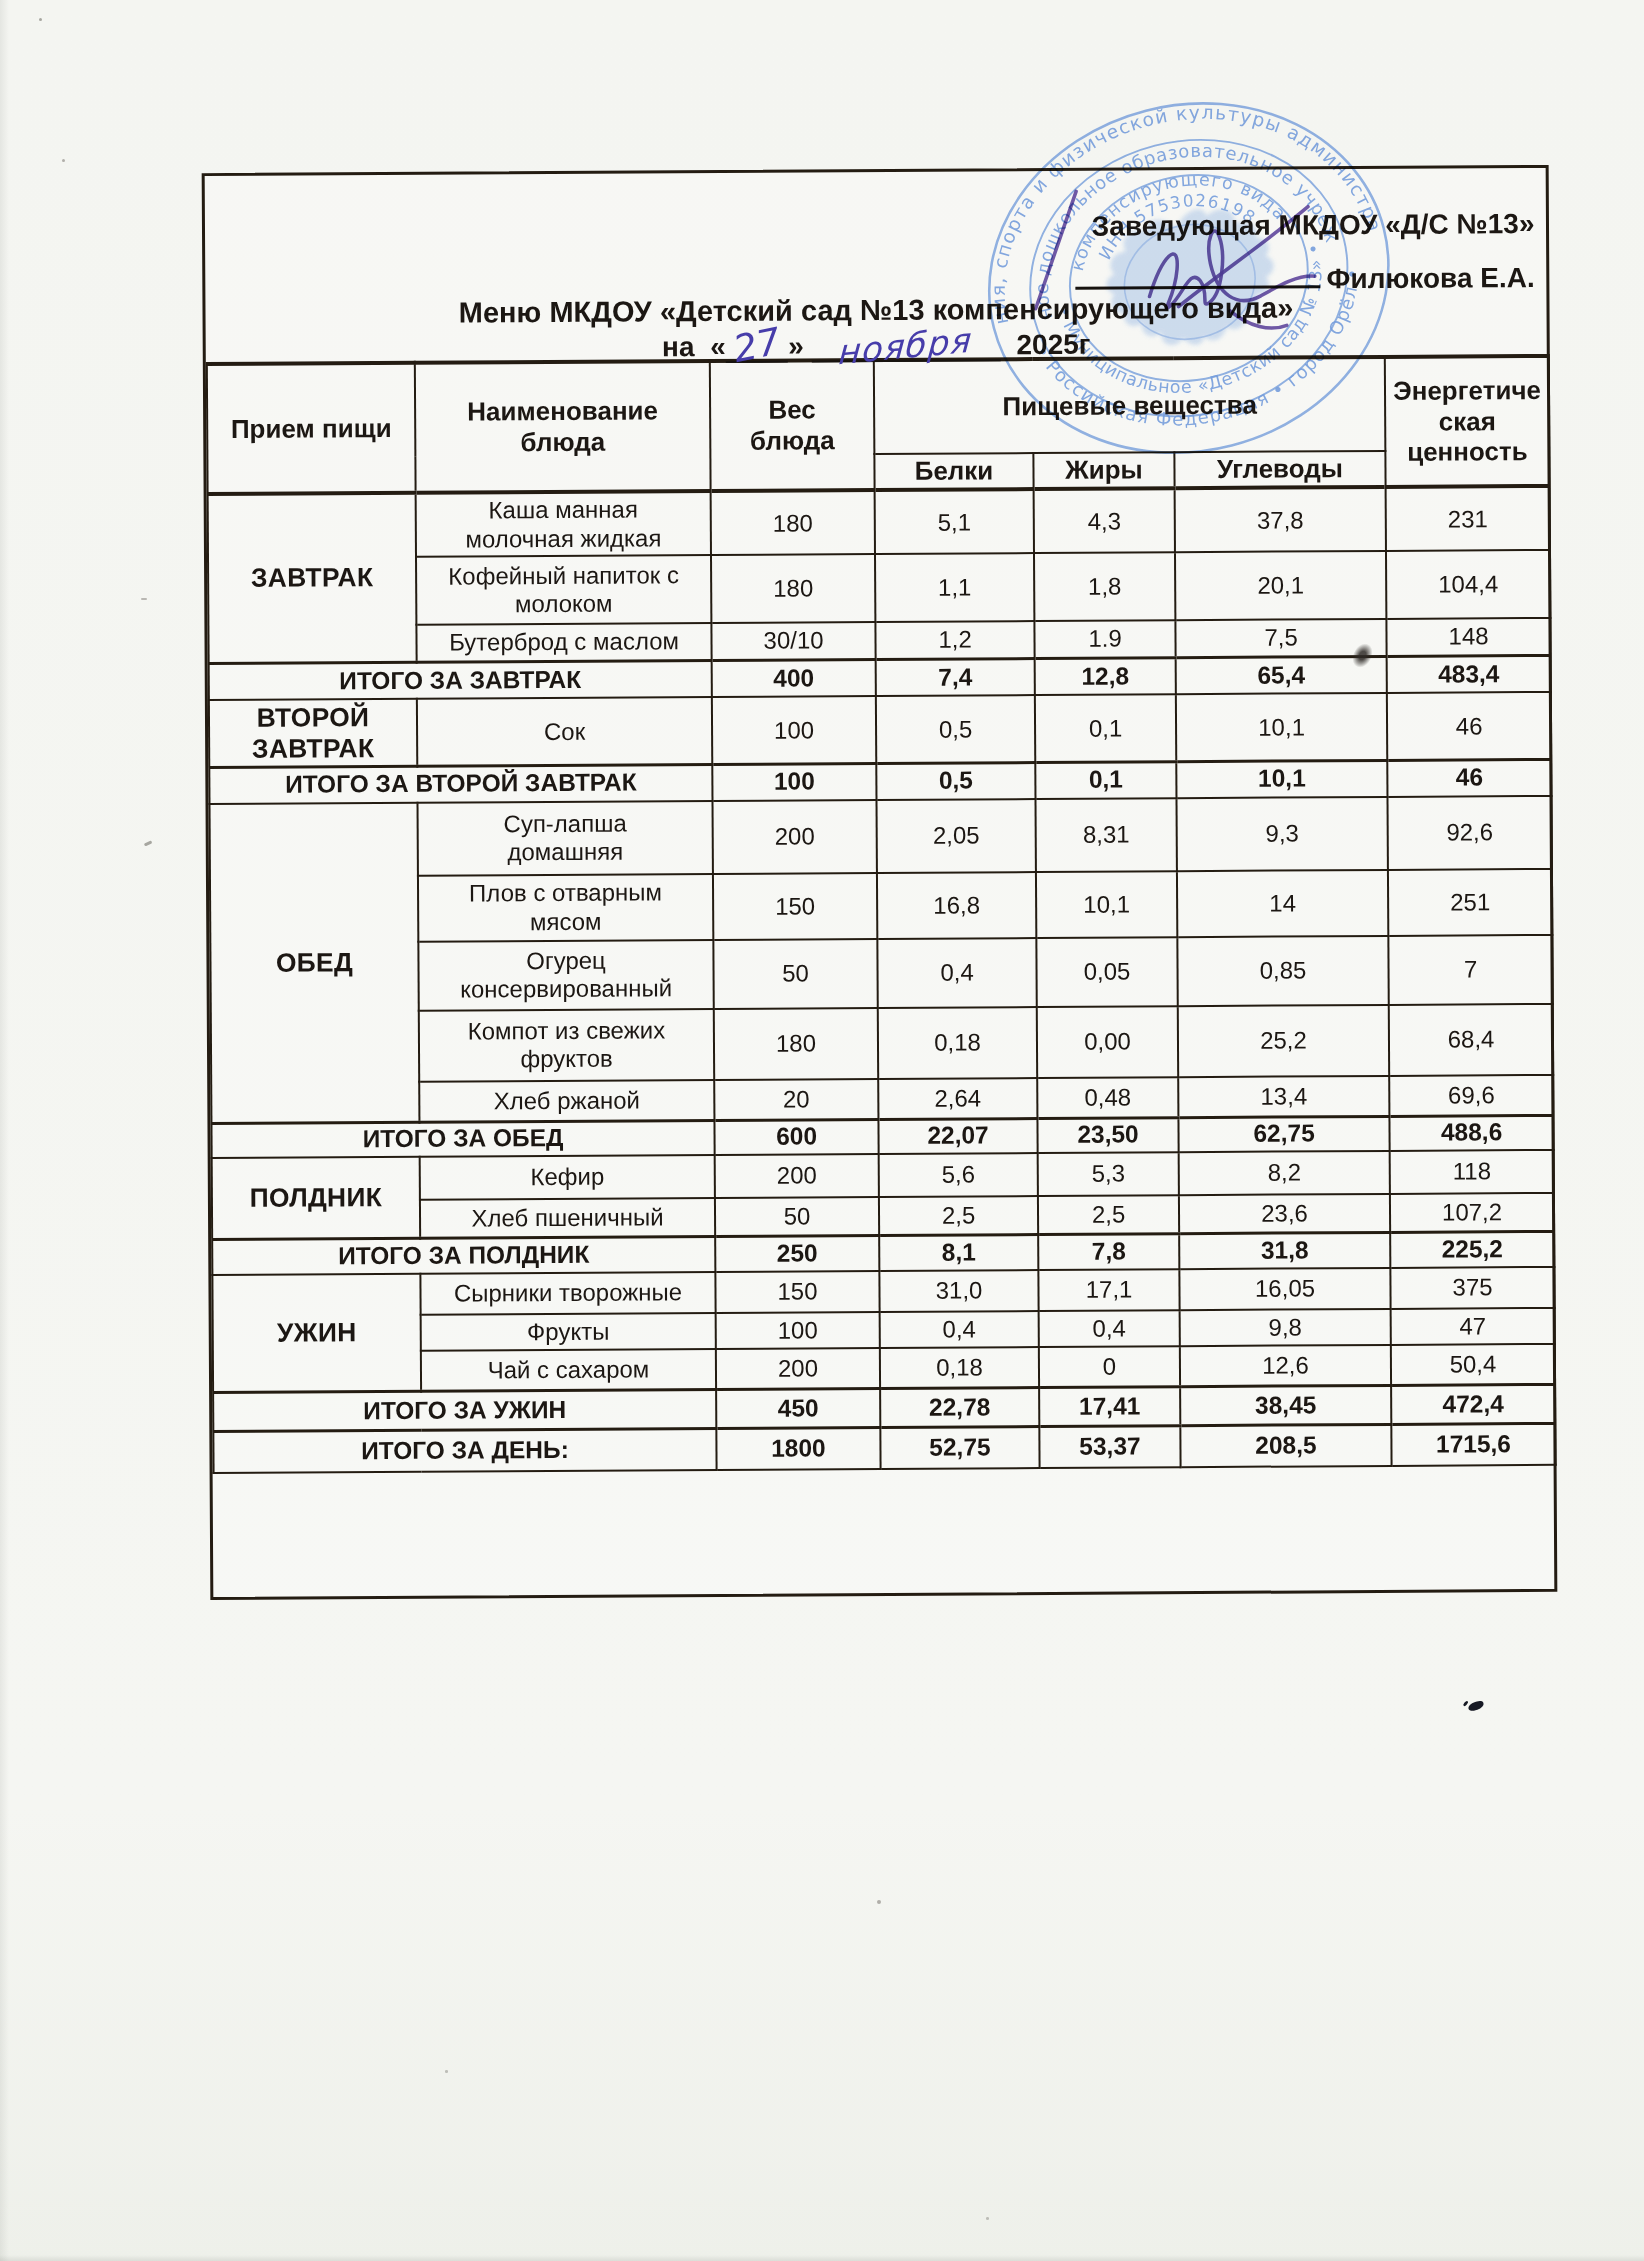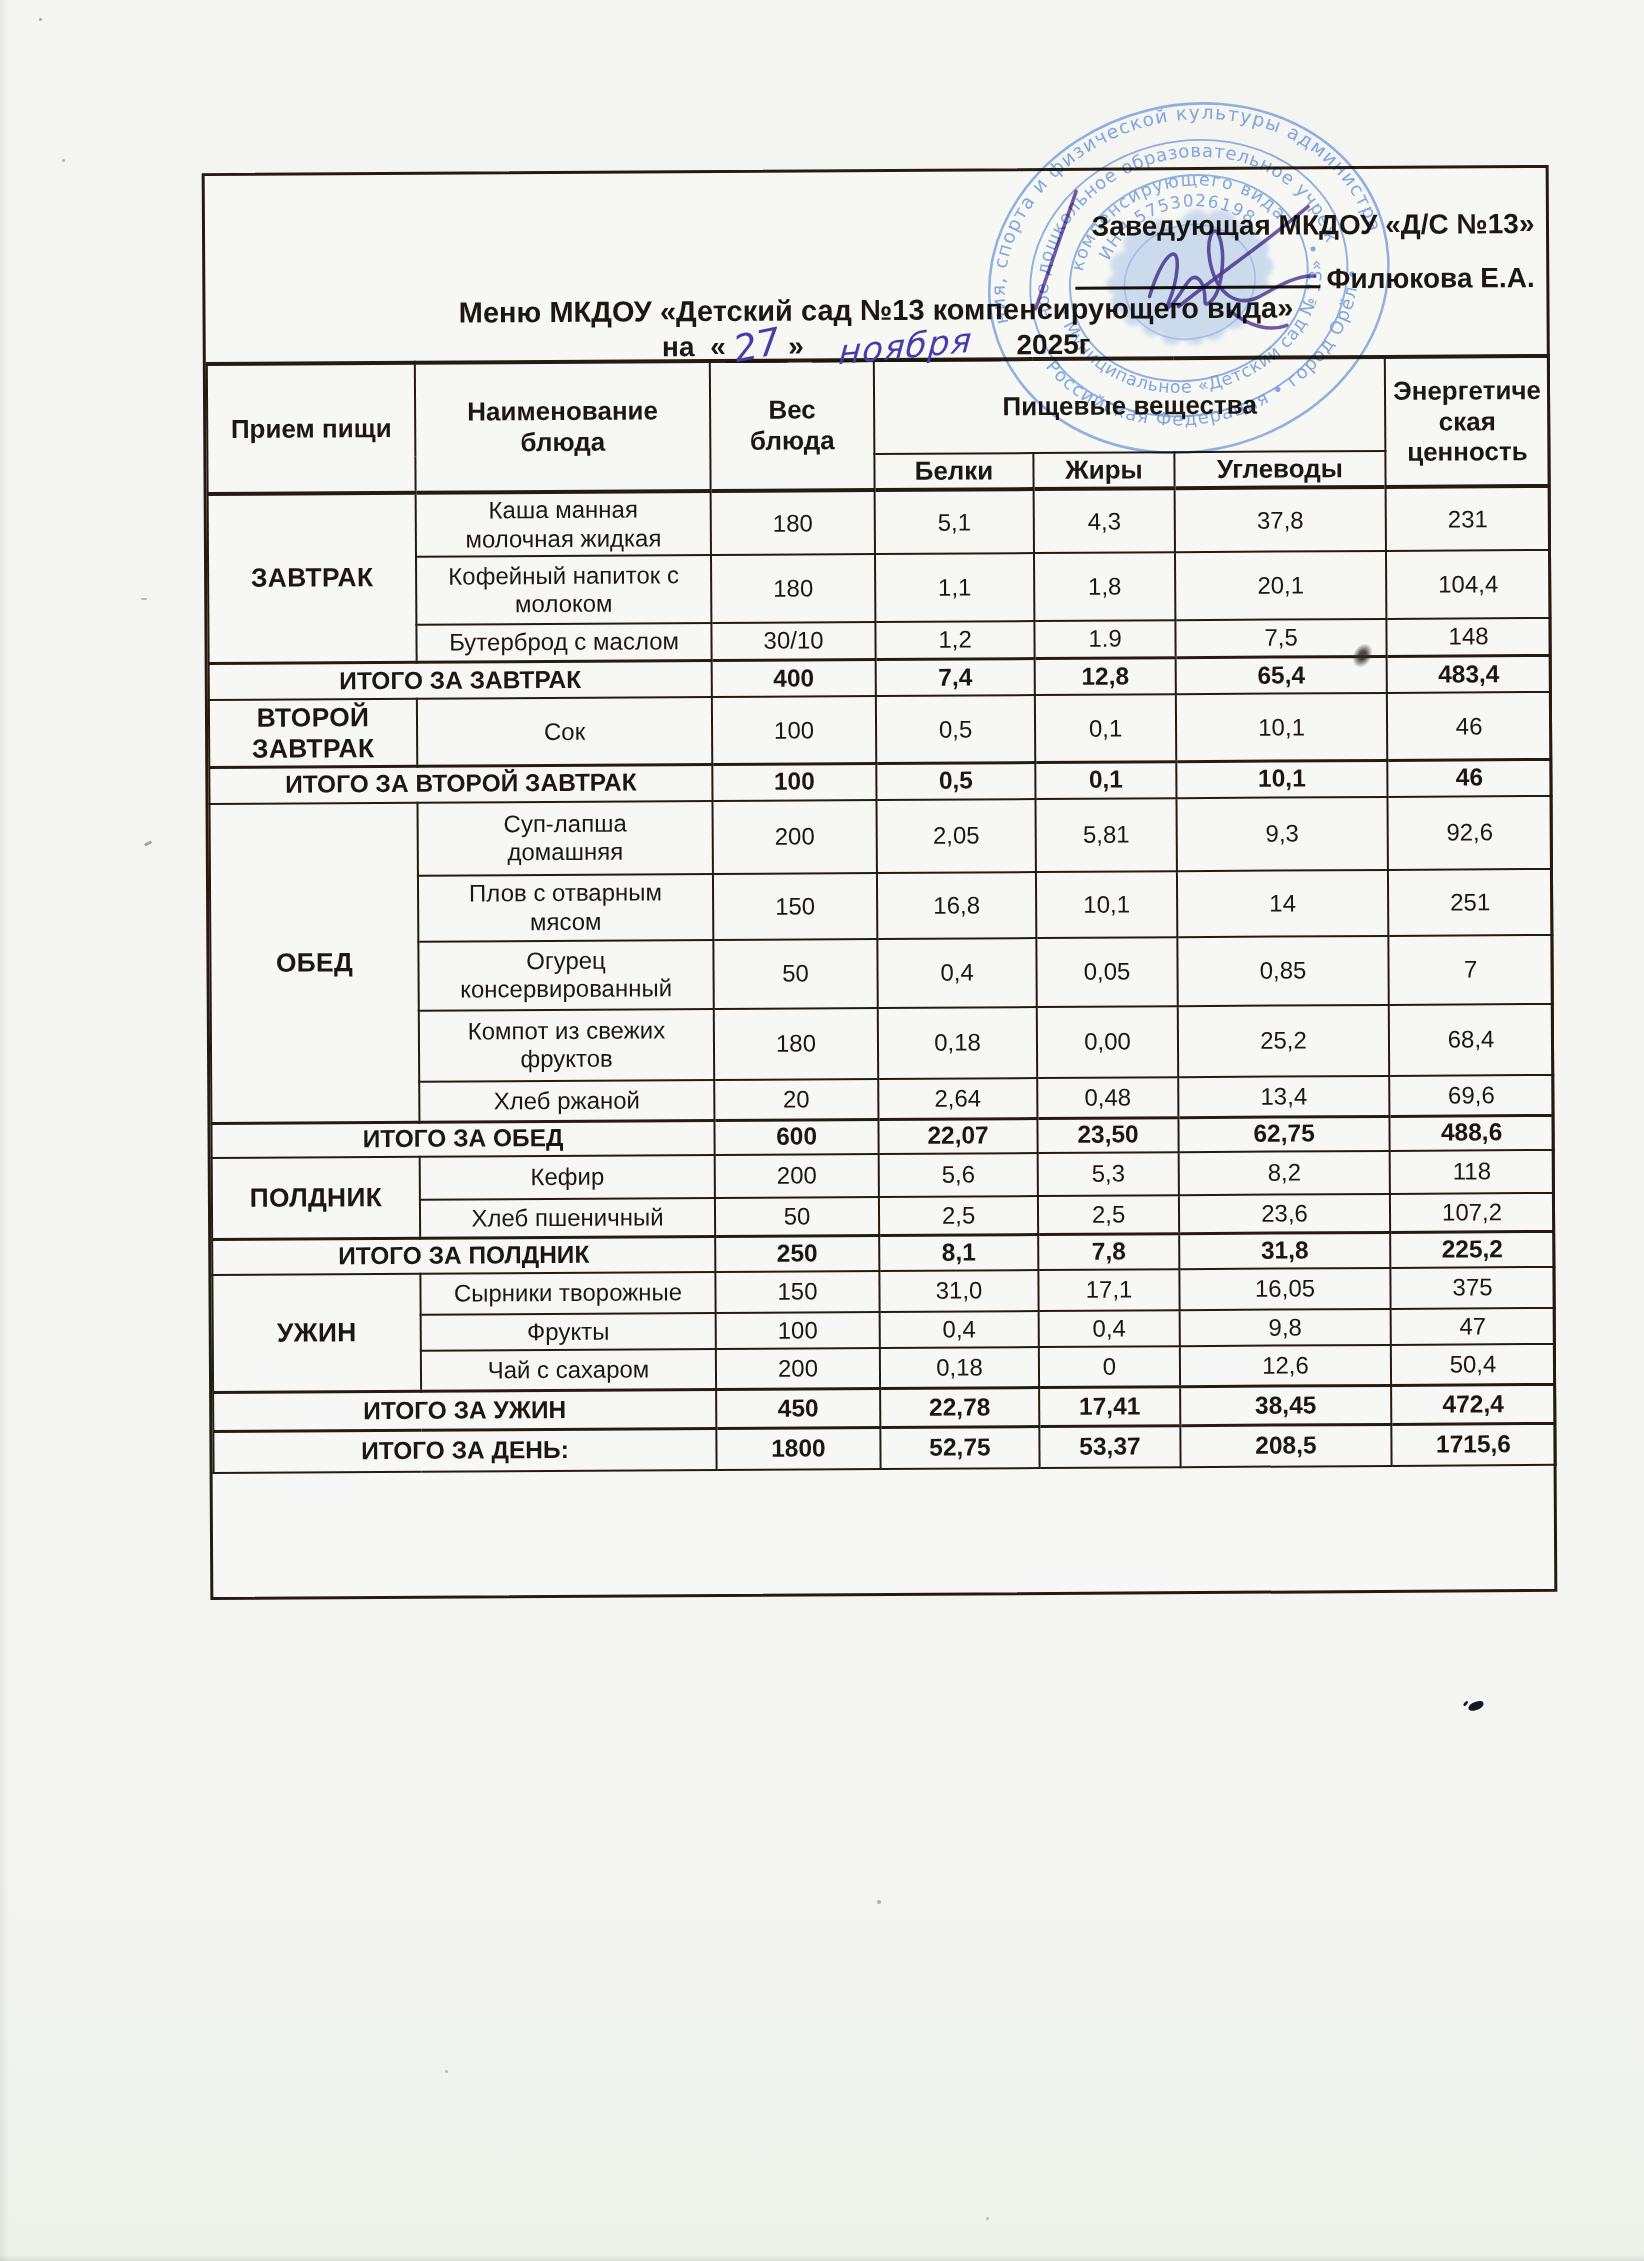--- a/index.html
+++ b/index.html
@@ -180,21 +180,21 @@
             <td class="num b">0,1</td>
             <td class="num b">10,1</td>
             <td class="num b">46</td>
           </tr>
           <tr style="height: 73px;">
             <td class="meal" rowspan="5">ОБЕД</td>
             <td class="dish">Суп-лапша
 домашняя</td>
             <td class="num">200</td>
             <td class="num">2,05</td>
-            <td class="num">5,81</td>
+            <td class="num">8,31</td>
             <td class="num">9,3</td>
             <td class="num">92,6</td>
           </tr>
           <tr style="height: 66px;">
             <td class="dish">Плов с отварным
 мясом</td>
             <td class="num">150</td>
             <td class="num">16,8</td>
             <td class="num">10,1</td>
             <td class="num">14</td>

